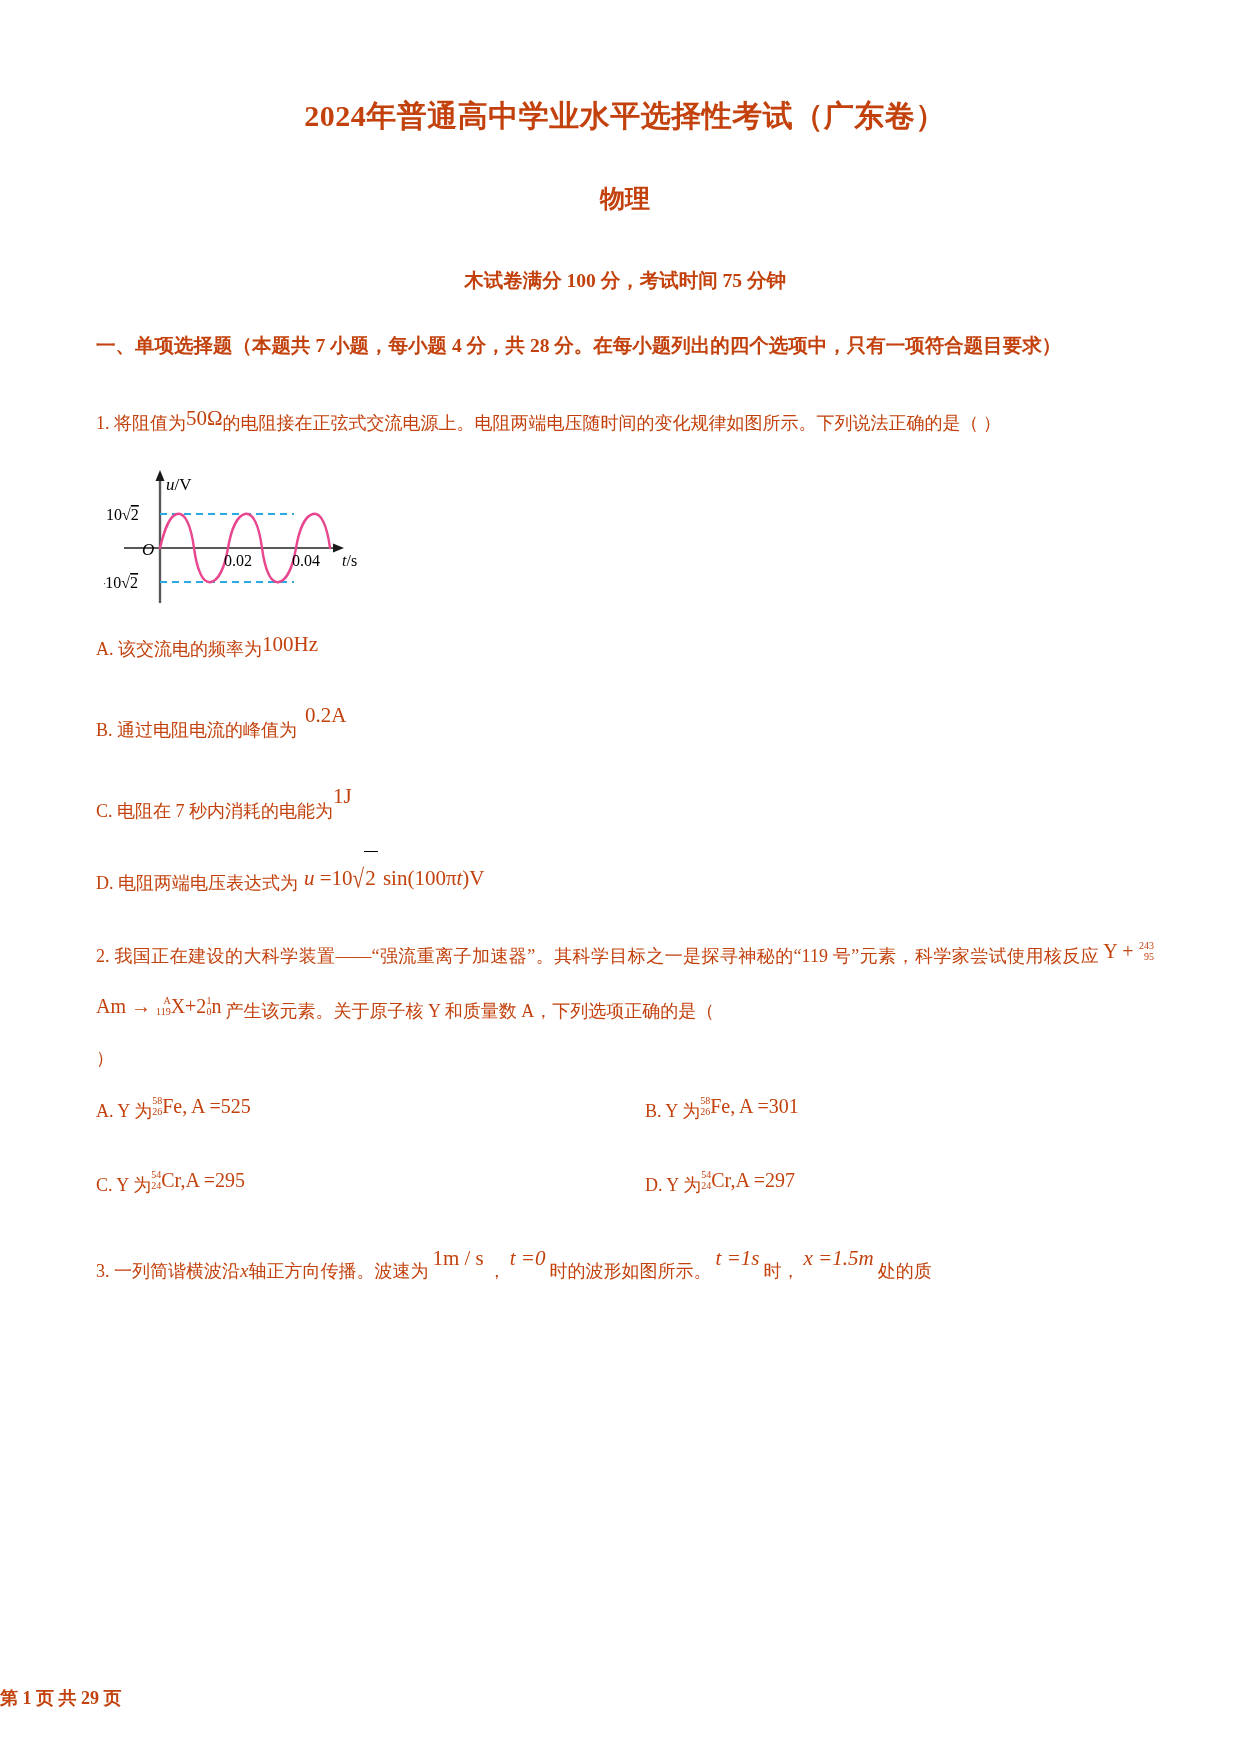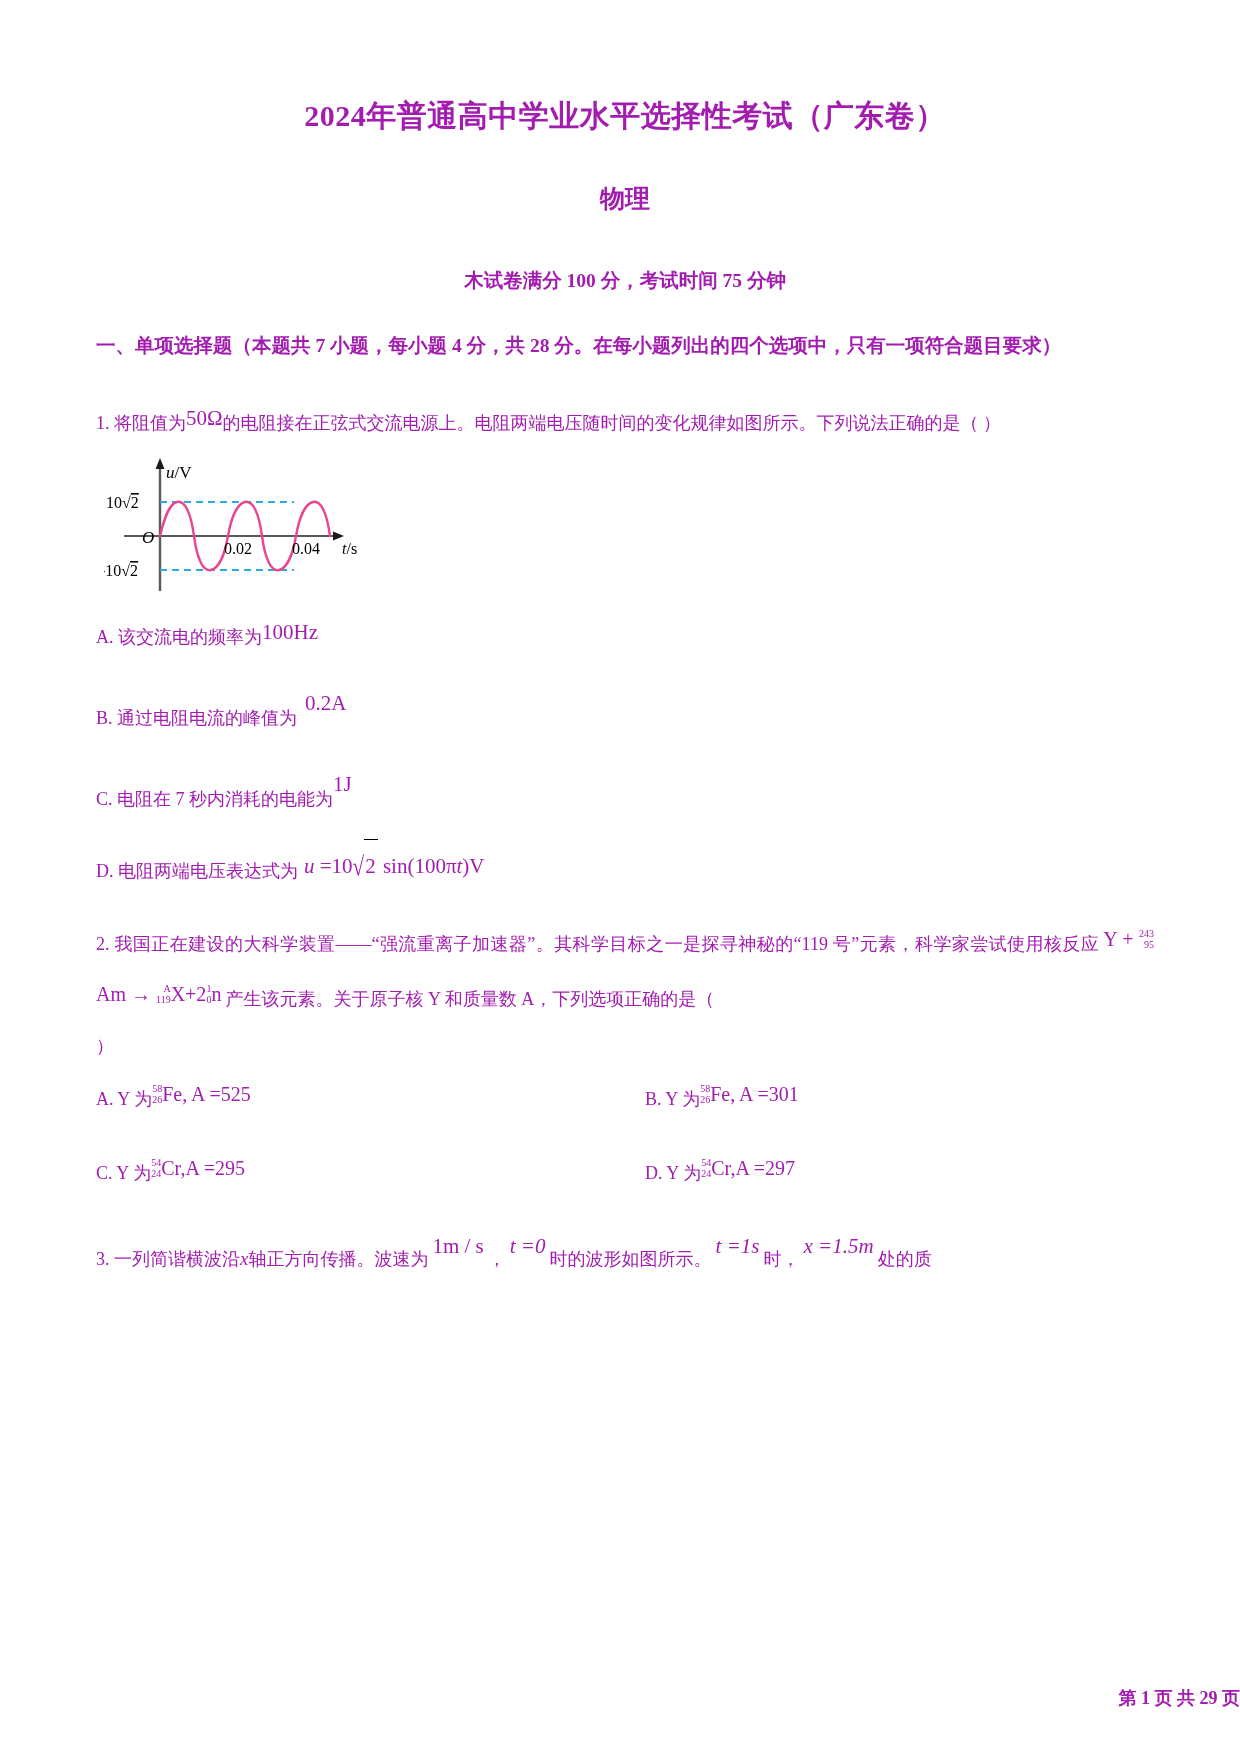--- a/index.html
+++ b/index.html
@@ -6,21 +6,21 @@
     margin: 0;
     padding: 0;
     background: #ffffff;
   }
   .page {
     position: relative;
     width: 1240px;
     height: 1754px;
     background: #ffffff;
     font-family: "Liberation Serif", "DejaVu Serif", serif;
-    color: #a21caf;
+    color: #c2410c;
     overflow: hidden;
   }
   .doc {
     position: absolute;
     left: 96px;
     top: 0;
     width: 1058px;
   }
 
   
@@ -104,39 +104,39 @@
     margin-left: 1px;
   }
   .sqrt-sign {
     display: inline-block;
     transform: scaleY(1.25);
     margin-right: -1px;
   }
 
   
   .figure-wrap {
-    margin-top: 10px;
+    margin-top: 22px;
     margin-left: 8px;
     height: 150px;
     position: relative;
     text-decoration: underline;
   }
   .chart {
     position: absolute;
     left: 0;
     top: 0;
   }
 
   
   .footer {
     position: absolute;
     left: 0;
     bottom: 44px;
     width: 1240px;
-    text-align: right;
+    text-align: left;
     font-size: 18px;
     font-weight: bold;
     font-family: "Liberation Serif", "DejaVu Serif", serif;
   }
 </style>
 </head>
 <body>
 
 <div class="page">
   <div class="doc">

